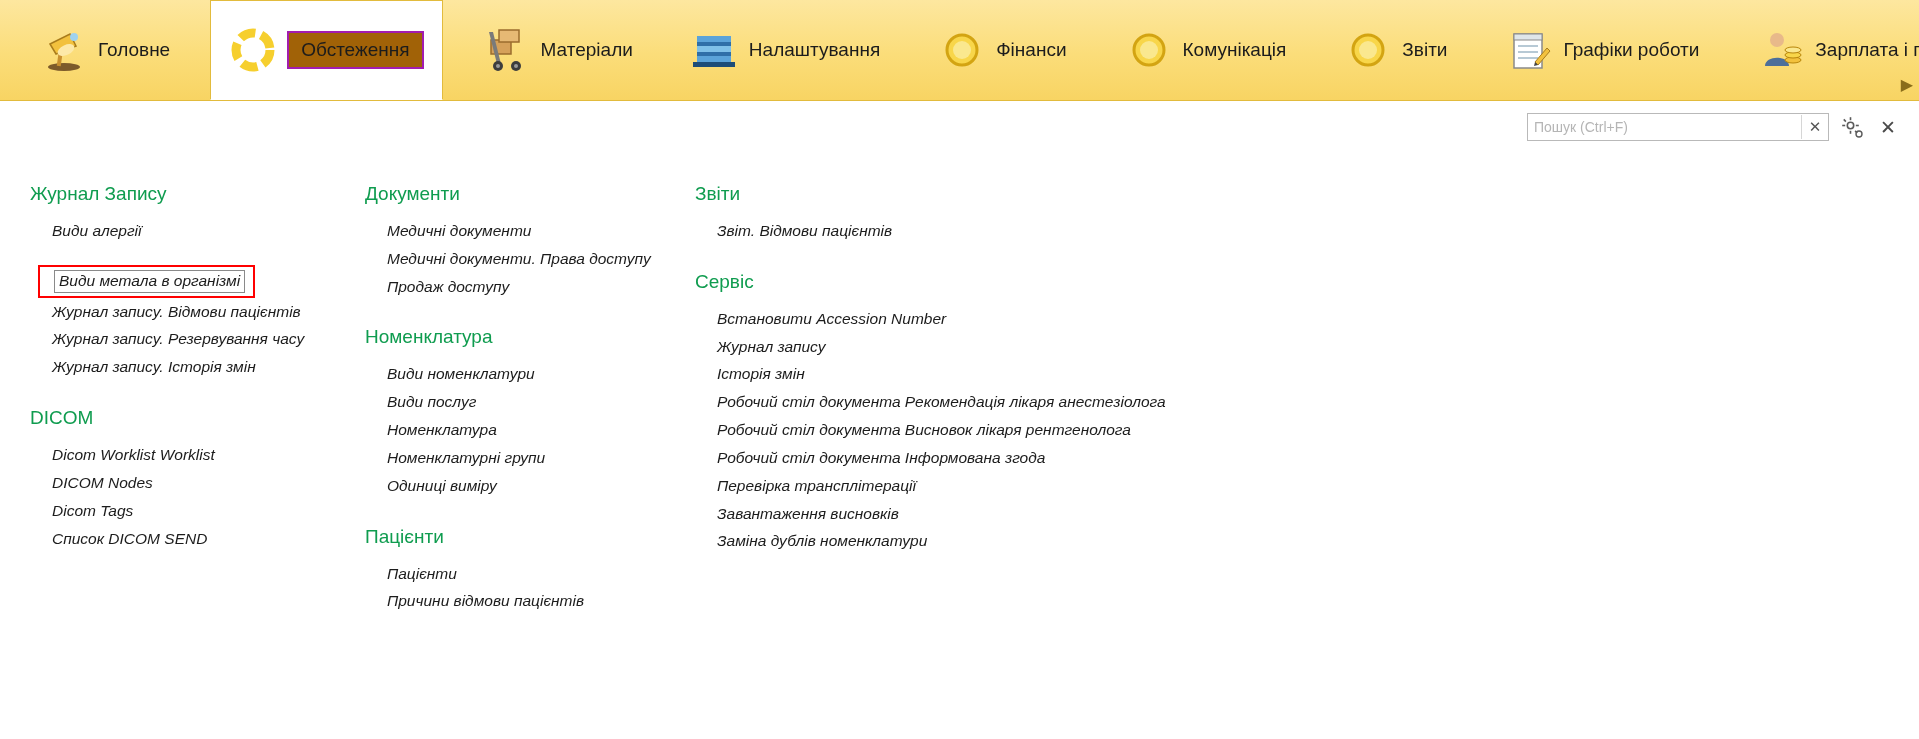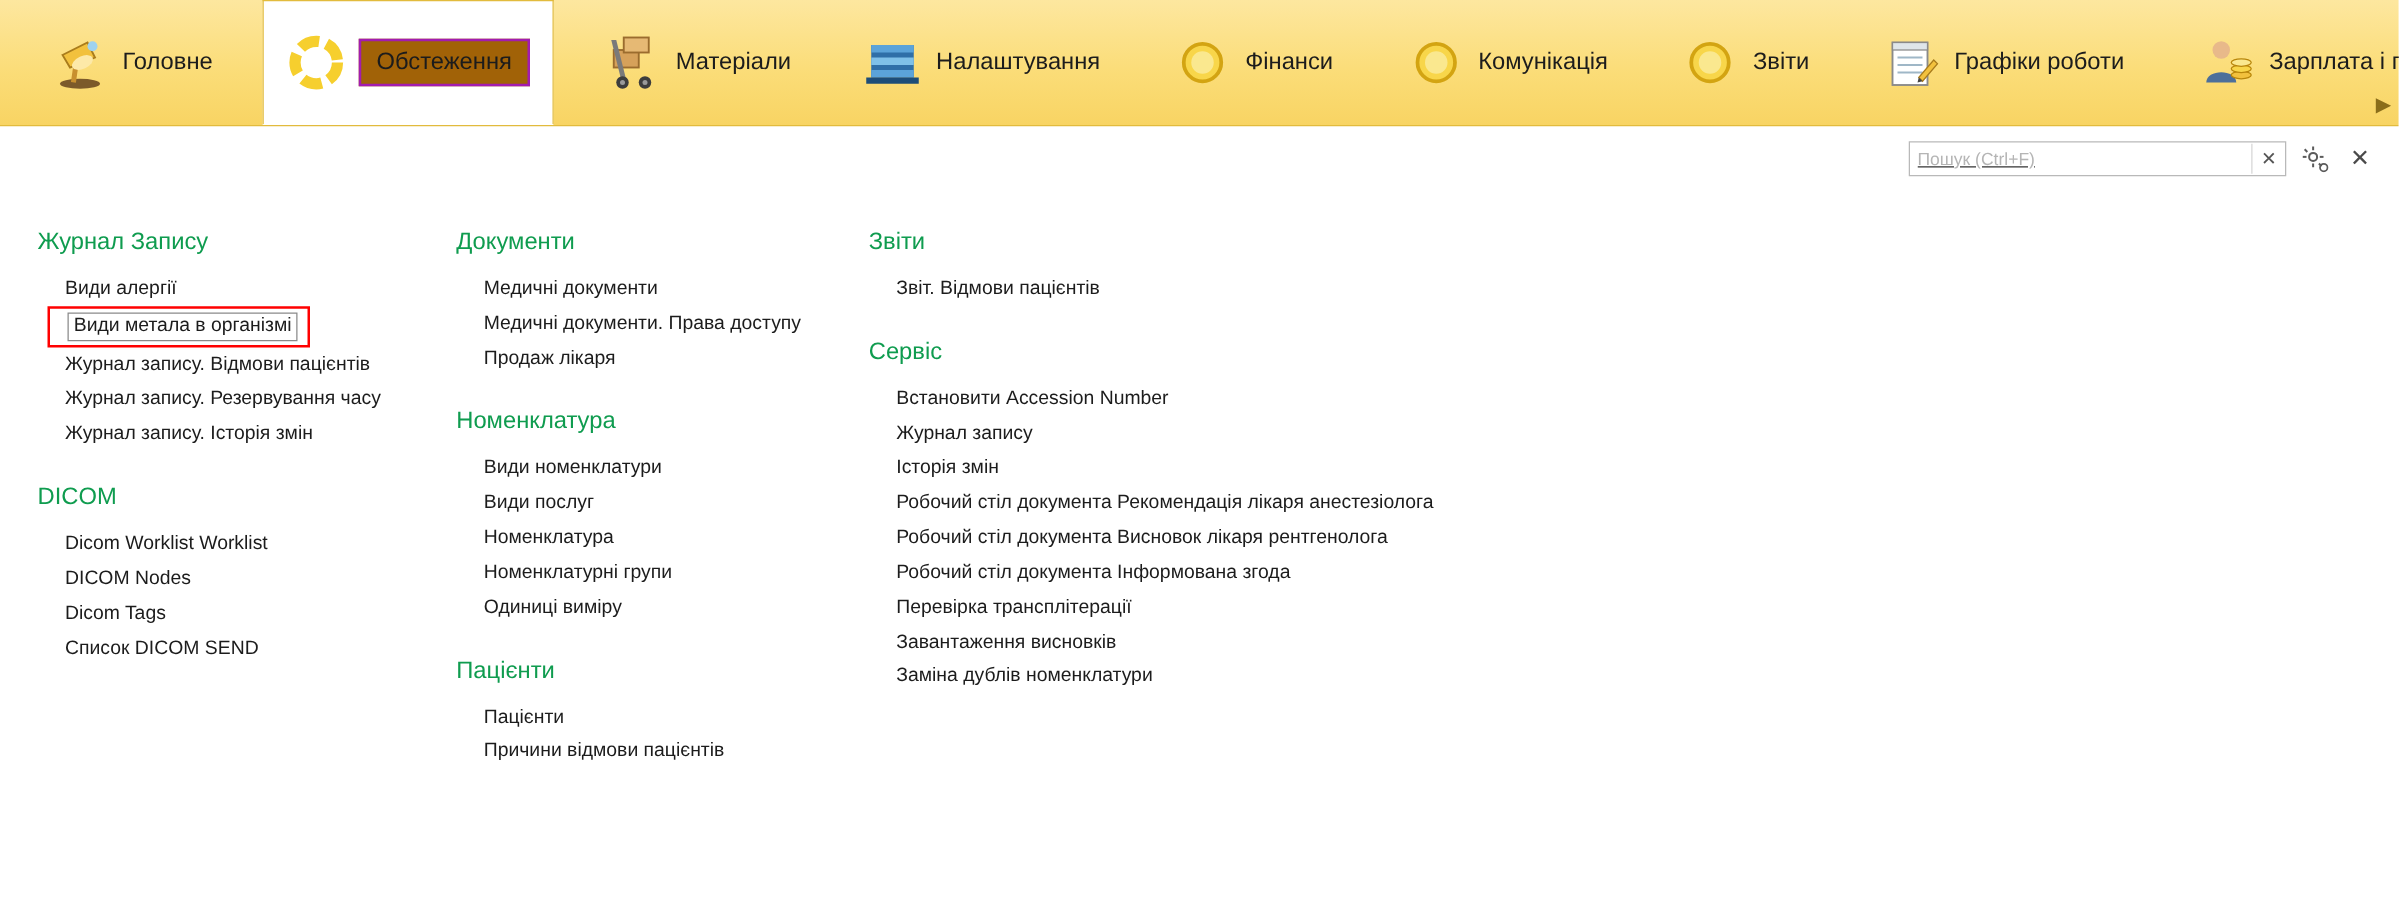--- a/index.html
+++ b/index.html
@@ -86,21 +86,20 @@
   }
   .search-input {
     border: 0;
     outline: 0;
     flex: 1;
     height: 24px;
     font-size: 14px;
     padding: 0 6px;
     color: #333;
     font-family: "Liberation Sans", sans-serif;
-    text-decoration: underline;
   }
   .search-input::placeholder { color: #b5b5b5; }
   .search-clear {
     width: 26px;
     height: 24px;
     border-left: 1px solid #d6d6d6;
     display: flex;
     align-items: center;
     justify-content: center;
     font-size: 15px;
@@ -128,34 +127,35 @@
   .col-3 { width: 700px; }
 
   .group { margin-bottom: 26px; }
   .group-title {
     color: #0f9c4f;
     font-size: 19px;
     margin: 0 0 12px 0;
     font-weight: normal;
   }
   .group-title.indent { }
-  .link-list { list-style: none; margin: 0; padding: 0; }
+  .link-list { list-style: none; margin: 0; padding: 0; font-style: italic; }
   .link-list li {
     font-size: 15.5px;
     color: #1c1c1c;
     padding: 5px 0 5px 22px;
     line-height: 1.15;
     white-space: nowrap;
   }
   .link-list li.highlight {
     display: inline-block;
     border: 2px solid #ff0000;
     padding: 3px 8px 3px 14px;
     margin-left: 8px;
     position: relative;
+    margin-top: 20px;
   }
   .link-list li.highlight .inner-box {
     border: 1px solid #8a8a8a;
     padding: 1px 4px 2px 4px;
     display: inline-block;
     background: #ffffff;
   }
 </style>
 </head>
 <body>
@@ -294,21 +294,21 @@
           <li>Список DICOM SEND</li>
         </ul>
       </div>
     </div>
   <div class="col col-2" id="col-2">
       <div class="group">
         <h2 class="group-title indent">Документи</h2>
         <ul class="link-list">
           <li>Медичні документи</li>
           <li>Медичні документи. Права доступу</li>
-          <li>Продаж лікаря</li>
+          <li>Продаж доступу</li>
         </ul>
       </div>
       <div class="group">
         <h2 class="group-title indent">Номенклатура</h2>
         <ul class="link-list">
           <li>Види номенклатури</li>
           <li>Види послуг</li>
           <li>Номенклатура</li>
           <li>Номенклатурні групи</li>
           <li>Одиниці виміру</li>

